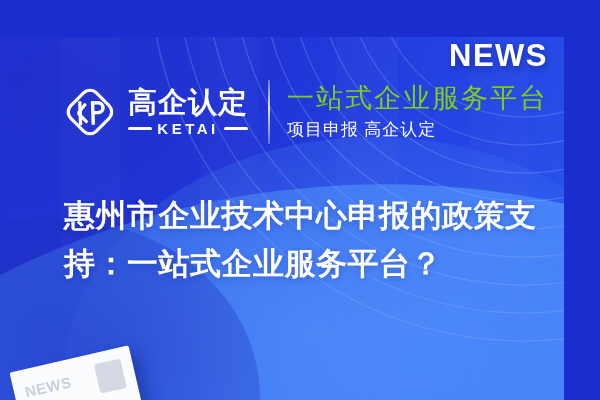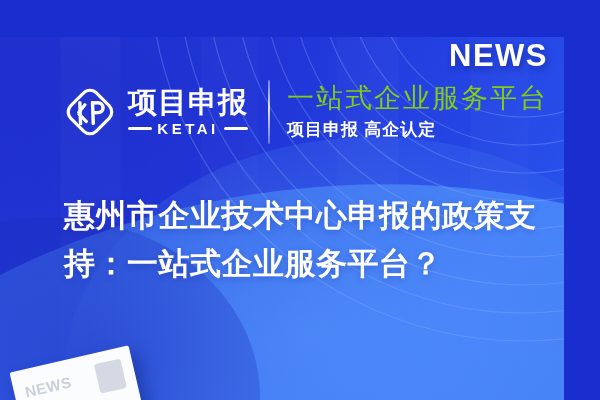--- a/index.html
+++ b/index.html
@@ -198,21 +198,21 @@
     white-space: nowrap;
     font-weight: 400;
   }
   .tagline-sub {
     font-size: 17px;
     color: #ffffff;
     letter-spacing: 1px;
     line-height: 1.3;
     margin-top: 5px;
     white-space: nowrap;
-    font-weight: 700;
+    font-weight: 400;
     font-family: "Liberation Serif", "DejaVu Serif", serif;
   }
 
   
   .headline {
     position: absolute;
     left: 64px;
     top: 155px;
     width: 494px;
     font-size: 31px;
@@ -313,21 +313,21 @@
           <rect x="18.4" y="27" width="3.2" height="13.5" rx="1" transform="rotate(-42 20 33)"></rect>
           <rect x="18.6" y="18" width="3.2" height="12.5" rx="1" transform="rotate(41 20 24)"></rect>
 
           <rect x="29.2" y="17" width="3.4" height="24" rx="1"></rect>
           <path d="M31.2 17.4 h5.2 a6.6 6.6 0 0 1 0 13.2 h-5.2 v-3.4 h5.0 a3.2 3.2 0 0 0 0-6.4 h-5.0 z"></path>
         </g>
       </svg>
     </div>
 
     <div class="brand-block">
-      <div class="brand-cn">项目申报</div>
+      <div class="brand-cn">高企认定</div>
       <div class="brand-en-row">
         <span class="brand-rule"></span>
         <span class="brand-en">KETAI</span>
         <span class="brand-rule"></span>
       </div>
     </div>
 
     <div class="divider"></div>
 
     <div class="tagline">

